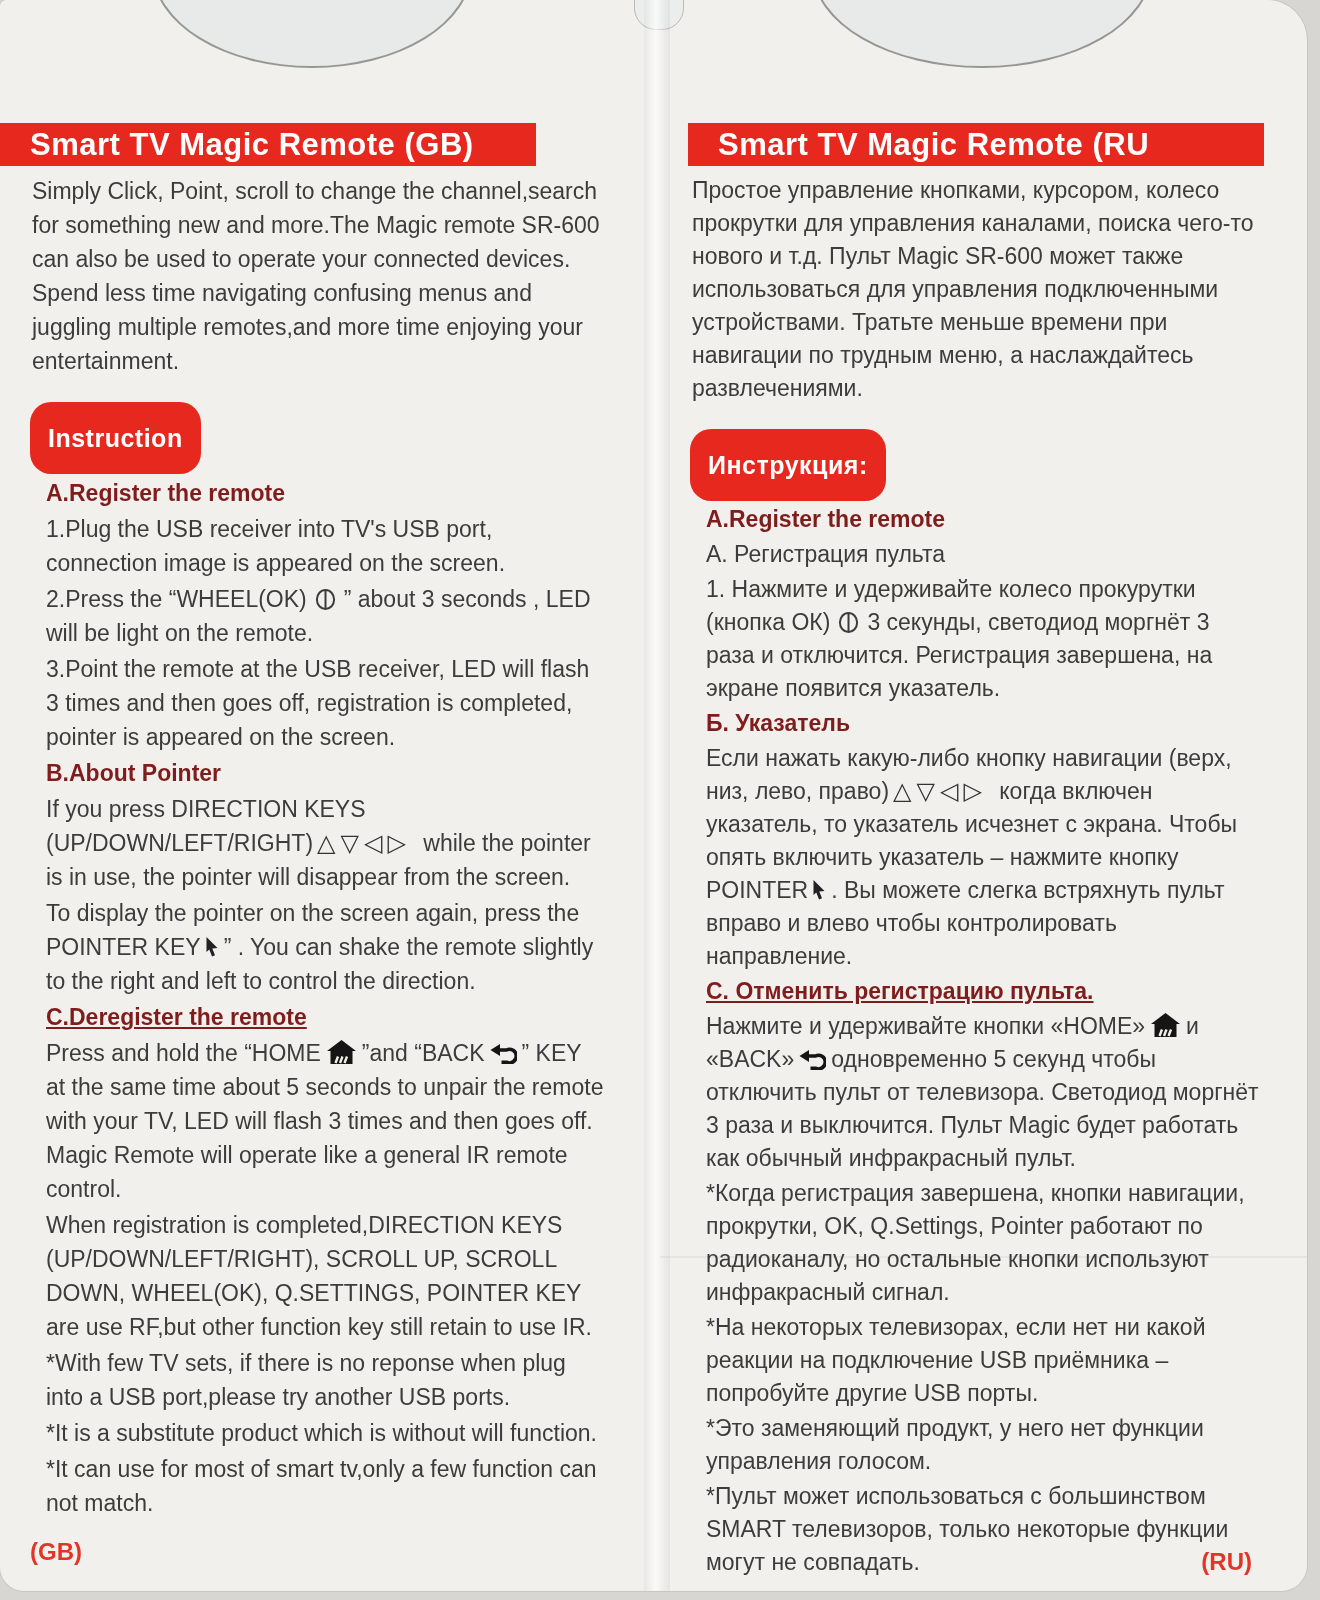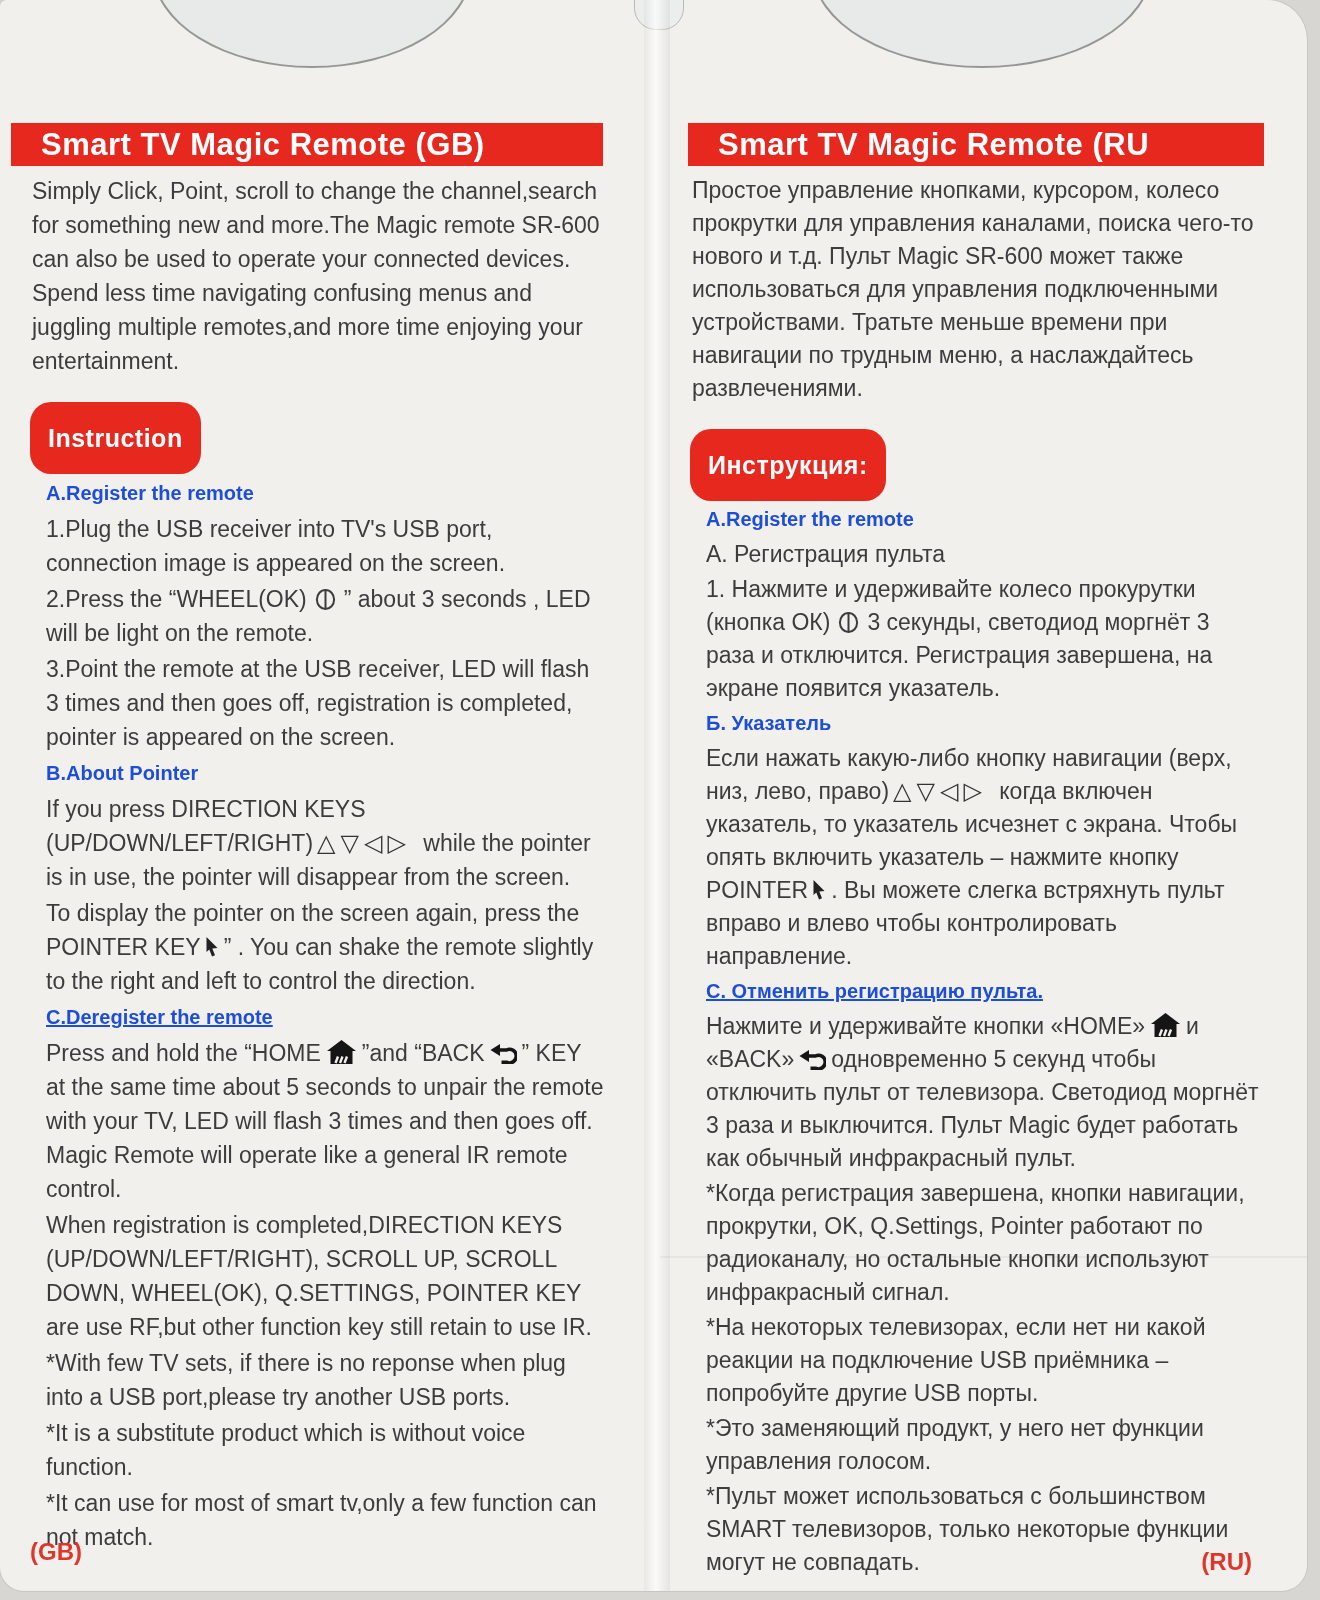--- a/index.html
+++ b/index.html
@@ -36,37 +36,37 @@
   .crease-h{
     position:absolute;left:660px;top:1256px;width:647px;height:2px;
     background:rgba(0,0,0,0.045);
   }
   .band{
     position:absolute;top:123px;height:43px;
     background:#e6281e;color:#ffffff;
     font-weight:bold;font-size:31px;line-height:43px;
     letter-spacing:.5px;white-space:nowrap;
   }
-  .band-gb{left:0;width:592px;padding-left:30px;box-sizing:border-box;margin-left:11px;}
+  .band-gb{left:0;width:536px;padding-left:30px;box-sizing:border-box;}
   .band-ru{left:688px;width:576px;padding-left:30px;box-sizing:border-box;}
   .col{
     position:absolute;top:172px;width:576px;
     font-size:23px;line-height:34px;
   }
   .col-gb{left:30px;}
   .col-ru{left:690px;line-height:33px;}
   .col p{margin:2px;}
   .badge{
     display:inline-block;margin-top:22px;
     background:#e6281e;color:#fff;
     font-weight:bold;font-size:25px;line-height:40px;
     padding:16px 18px;border-radius:21px;letter-spacing:.5px;
   }
   .sec-heading{
-    color:#1d4ed8;font-weight:bold;font-size:20px;margin:0;
+    color:#7f1d1d;font-weight:bold;font-size:23px;margin:0;
   }
   .mt-sec{margin-top:16px;}
   .mt-b{margin-top:20px;}
   .mt-c{margin-top:23px;text-decoration:underline;}
   .mt-p{margin-top:13px;}
   .indent{padding-left:14px;}
   .tri{
     font-family:"DejaVu Sans",sans-serif;
     font-size:24px;letter-spacing:5px;margin:0 6px 0 4px;color:#333;
   }
@@ -130,21 +130,21 @@
         <span>Press and hold the “HOME</span><svg class="inline-icon icon-home" width="29" height="24" viewBox="0 0 29 24">
             <path d="M14.5 0 L29 11 L25.5 11 L25.5 24 L3.5 24 L3.5 11 L0 11 Z" fill="#151515"></path>
             <path d="M8.5 23 L11 16.5 M13 23 L15.5 16.5 M17.5 23 L20 16.5" stroke="#f2f0ed" stroke-width="2.4"></path>
           </svg><span>”and “BACK</span><svg class="inline-icon icon-back" width="27" height="22" viewBox="0 0 27 22">
             <path d="M10 2 L0.5 8 L10 14 Z" fill="#151515"></path>
             <path d="M6 8 L16.5 8 A6.8 6.8 0 1 1 16.5 20.2 L11.5 20.2" fill="none" stroke="#151515" stroke-width="3.6"></path>
           </svg><span>” KEY at the same time about 5 seconds to unpair the remote with your TV, LED will flash 3 times and then goes off. Magic Remote will operate like a general IR remote control.</span>
       </p>
       <p class="mt-p">When registration is completed,DIRECTION KEYS (UP/DOWN/LEFT/RIGHT), SCROLL UP, SCROLL DOWN, WHEEL(OK), Q.SETTINGS, POINTER KEY are use RF,but other function key still retain to use IR.</p>
       <p>*With few TV sets, if there is no reponse when plug into a USB port,please try another USB ports.</p>
-      <p>*It is a substitute product which is without voice function.</p>
+      <p>*It is a substitute product which is without will function.</p>
       <p>*It can use for most of smart tv,only a few function can not match.</p>
     </div>
   </div>
 
   <div class="col col-ru">
     <p>Простое управление кнопками, курсором, колесо прокрутки для управления каналами, поиска чего-то нового и т.д. Пульт Magic SR-600 может также использоваться для управления подключенными устройствами. Тратьте меньше времени при навигации по трудным меню, а наслаждайтесь развлечениями.</p>
 
     <div class="badge">Инструкция:</div>
 
     <div class="indent">

